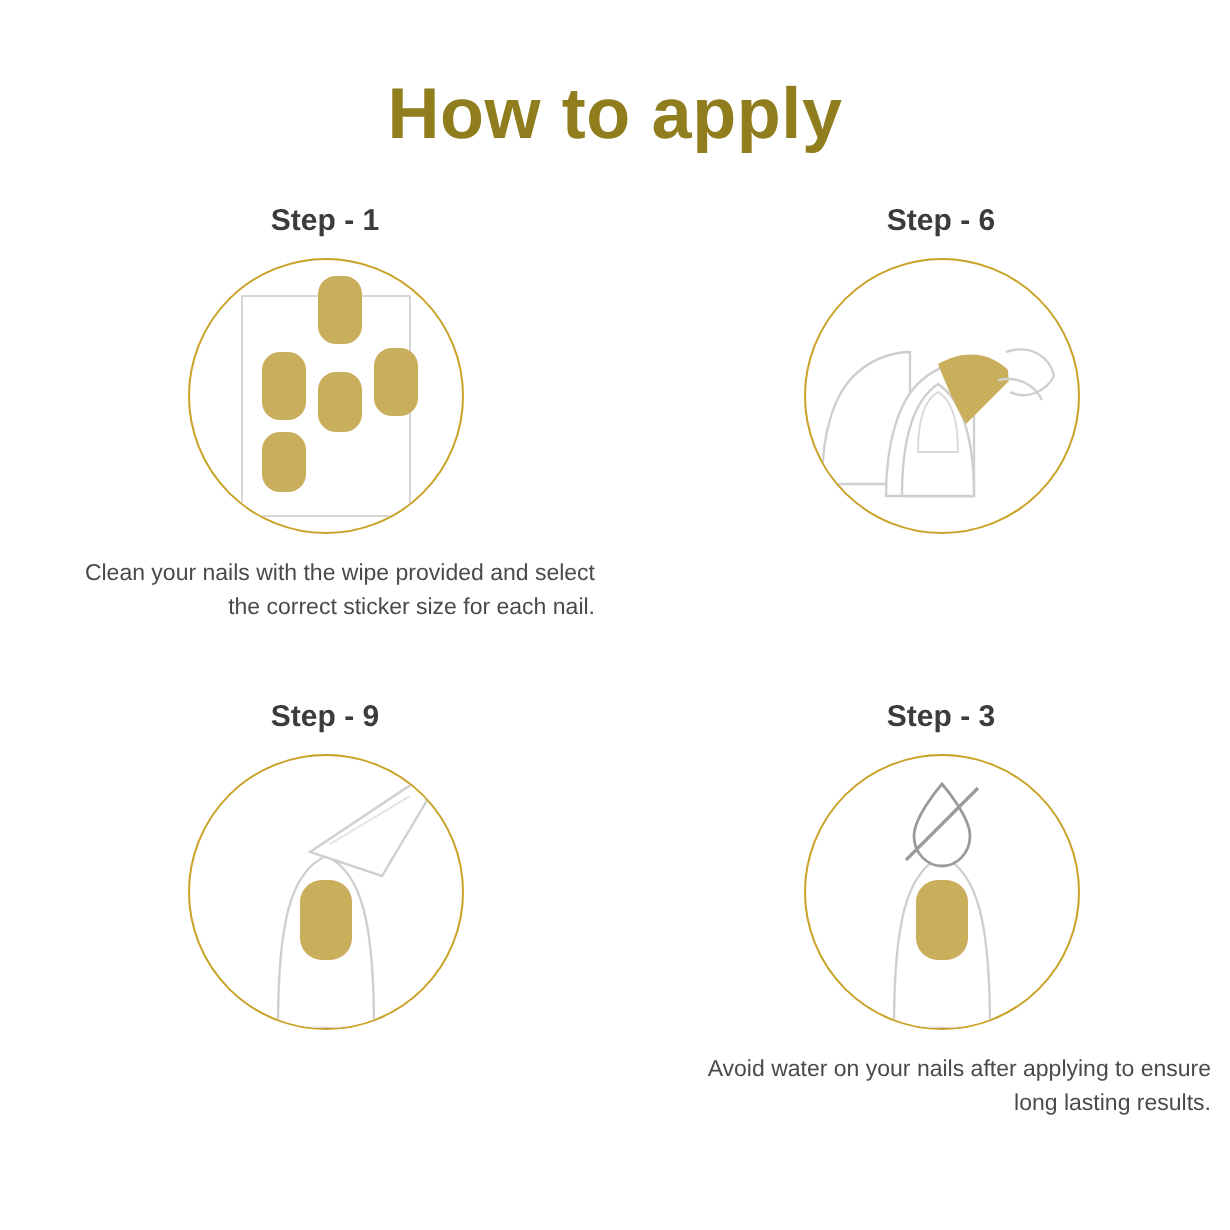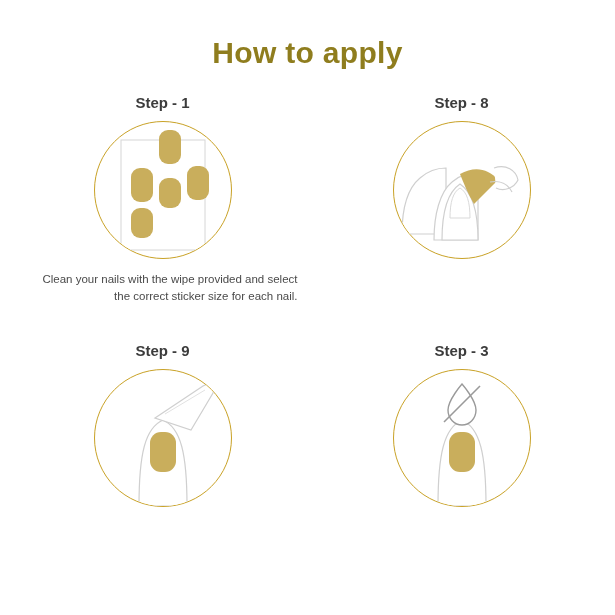--- a/index.html
+++ b/index.html
@@ -18,21 +18,21 @@
   .page {
     width: 615px;
     height: 615px;
     box-sizing: border-box;
     display: flex;
     flex-direction: column;
     align-items: center;
   }
   .main-title {
     margin-top: 36px;
-    font-size: 30px;
+    font-size: 36px;
     font-weight: bold;
     color: #8f7d1e;
     letter-spacing: 0.3px;
     text-align: center;
   }
   .grid {
     margin-top: 24px;
     width: 560px;
     display: grid;
     grid-template-columns: 1fr 1fr;
@@ -96,21 +96,21 @@
           <rect x="64" y="8" width="22" height="34" rx="9" fill="#c9ae5c"></rect>
           <rect x="64" y="56" width="22" height="30" rx="9" fill="#c9ae5c"></rect>
 
           <rect x="92" y="44" width="22" height="34" rx="9" fill="#c9ae5c"></rect>
         </svg>
       </div>
       <div class="caption">Clean your nails with the wipe provided and select the correct sticker size for each nail.</div>
     </div>
 
     <div class="step">
-      <div class="step-title">Step - 8</div>
+      <div class="step-title">Step - 6</div>
       <div class="circle">
         <svg width="136" height="136" viewBox="0 0 136 136">
 
           <path d="M8 112 C8 86 14 66 26 56 C34 49 44 46 52 46 L52 112 Z" fill="#ffffff" stroke="#cfcfcf" stroke-width="1.2"></path>
           <path d="M40 118 C40 92 46 70 58 60 C66 53 76 50 84 52 L84 118 Z" fill="#ffffff" stroke="#cfcfcf" stroke-width="1.2"></path>
 
           <path d="M48 118 C48 88 54 70 66 62 C78 70 84 88 84 118 Z" fill="#ffffff" stroke="#cfcfcf" stroke-width="1.2"></path>
 
           <path d="M56 96 C56 80 59 70 66 66 C73 70 76 80 76 96 Z" fill="#ffffff" stroke="#d9d9d9" stroke-width="1"></path>
 
@@ -144,16 +144,17 @@
 
           <path d="M44 136 C44 84 50 58 68 50 C86 58 92 84 92 136 Z" fill="#ffffff" stroke="#cfcfcf" stroke-width="1.2"></path>
 
           <rect x="55" y="62" width="26" height="40" rx="11" fill="#c9ae5c"></rect>
 
           <path d="M68 14 C68 14 82 30 82 40 C82 48.5 75.5 55 68 55 C60.5 55 54 48.5 54 40 C54 30 68 14 68 14 Z" fill="#ffffff" stroke="#9a9a9a" stroke-width="1.4"></path>
 
           <line x1="50" y1="52" x2="86" y2="16" stroke="#9a9a9a" stroke-width="1.6"></line>
         </svg>
       </div>
+      <div class="caption">Avoid water on your nails after applying to ensure long lasting results.</div>
     </div>
 
   </div>
 </div>
 
 </body></html>

